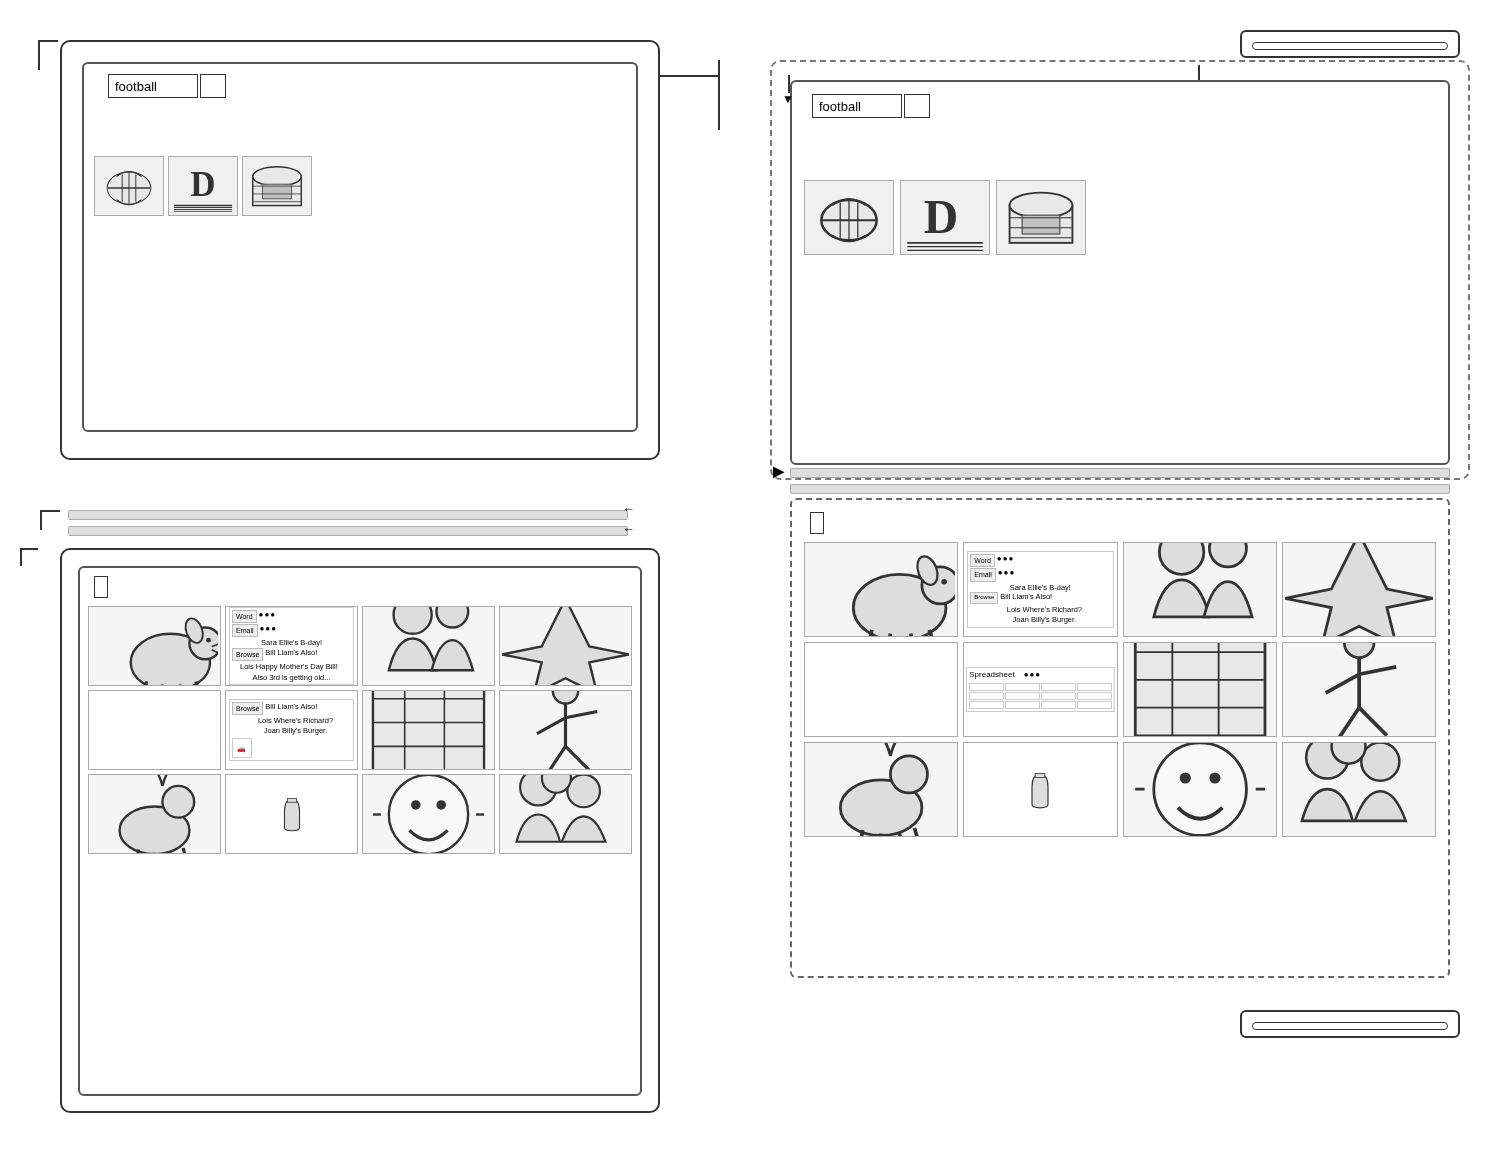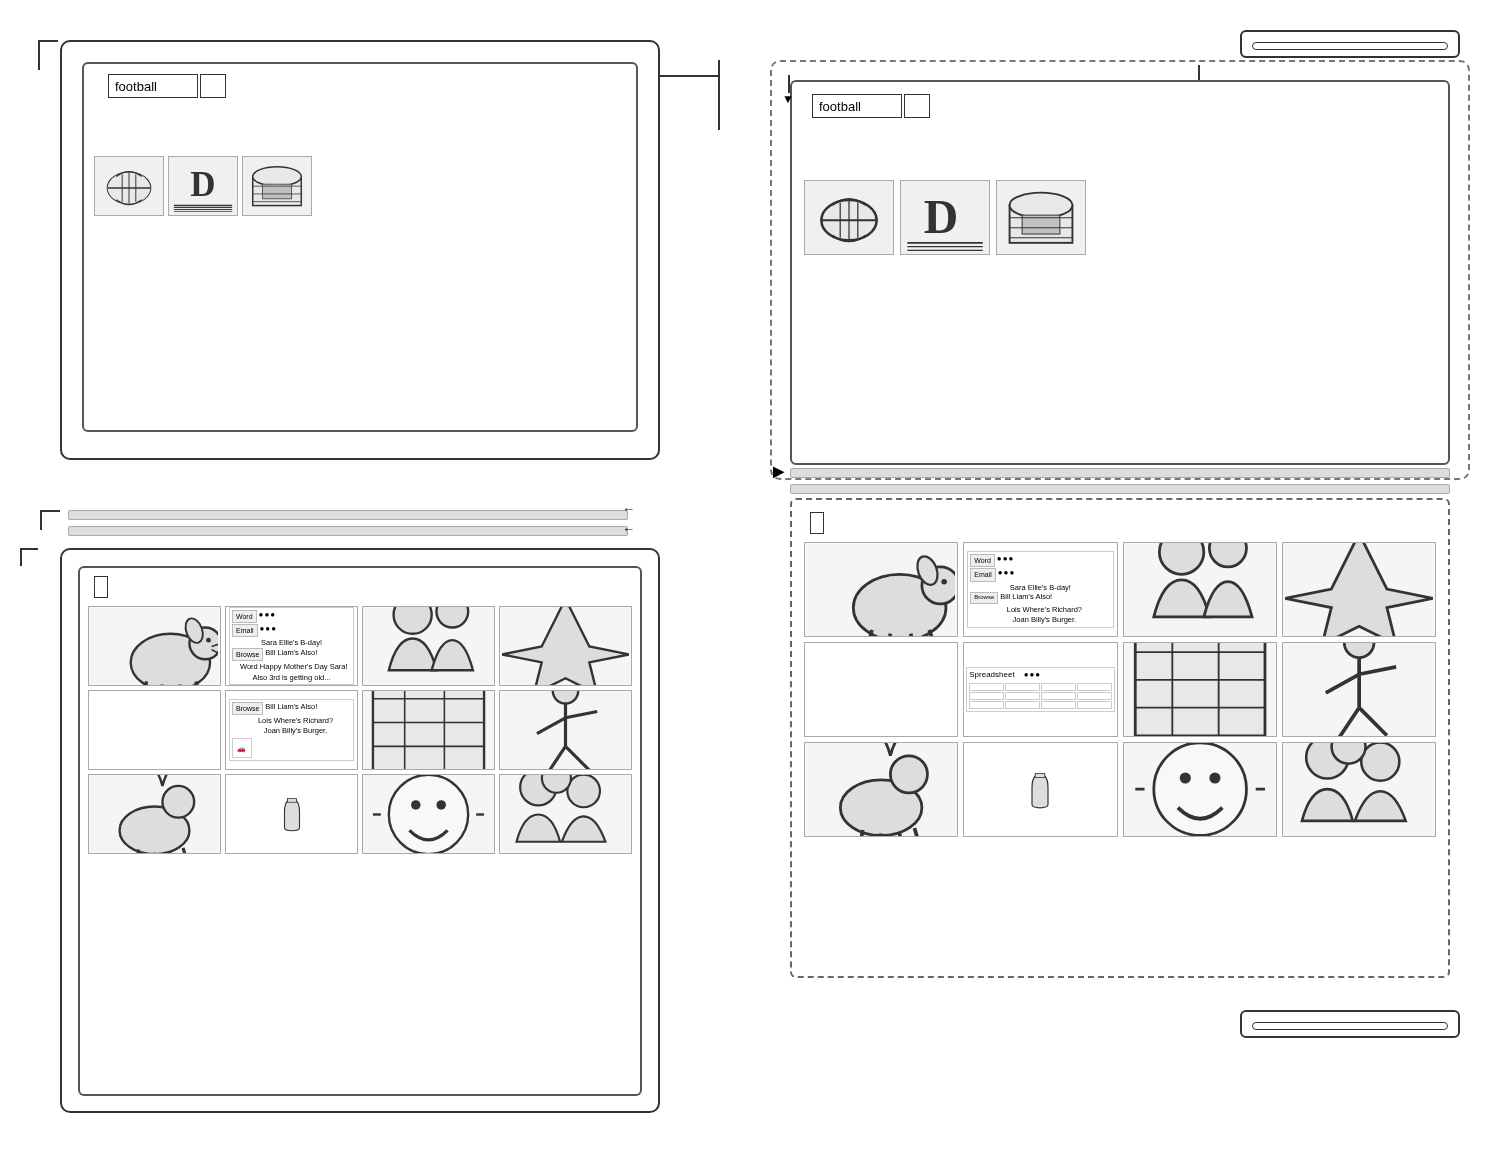--- a/index.html
+++ b/index.html
@@ -331,21 +331,21 @@
           <div class="browser-row">
             <span class="browser-app">Email</span>
               <span class="dots">●●●</span>
           </div>
           <div>Sara Ellie's B-day!</div>
           <div class="browser-row">
             <span class="browser-app">Browse</span>
               <span>Bill  Liam's Also!</span>
           </div>
           <div class="browser-row">
-            <span style="margin-left:8px;">Word  Happy Mother's Day Sara!</span>
+            <span style="margin-left:8px;">Lois  Happy Mother's Day Bill!</span>
           </div>
           <div>Also 3rd is getting old...</div>
         </div>
       </div>
 
       <div class="desktop-cell">
         <svg viewBox="0 0 80 80" xmlns="http://www.w3.org/2000/svg">
           <circle cx="30" cy="20" r="12" fill="#ddd" stroke="#333" stroke-width="1.5"></circle>
           <path d="M15 55 Q20 35 30 35 Q40 35 45 55 Z" fill="#ddd" stroke="#333" stroke-width="1.5"></path>
           <circle cx="55" cy="18" r="10" fill="#ddd" stroke="#333" stroke-width="1.5"></circle>

